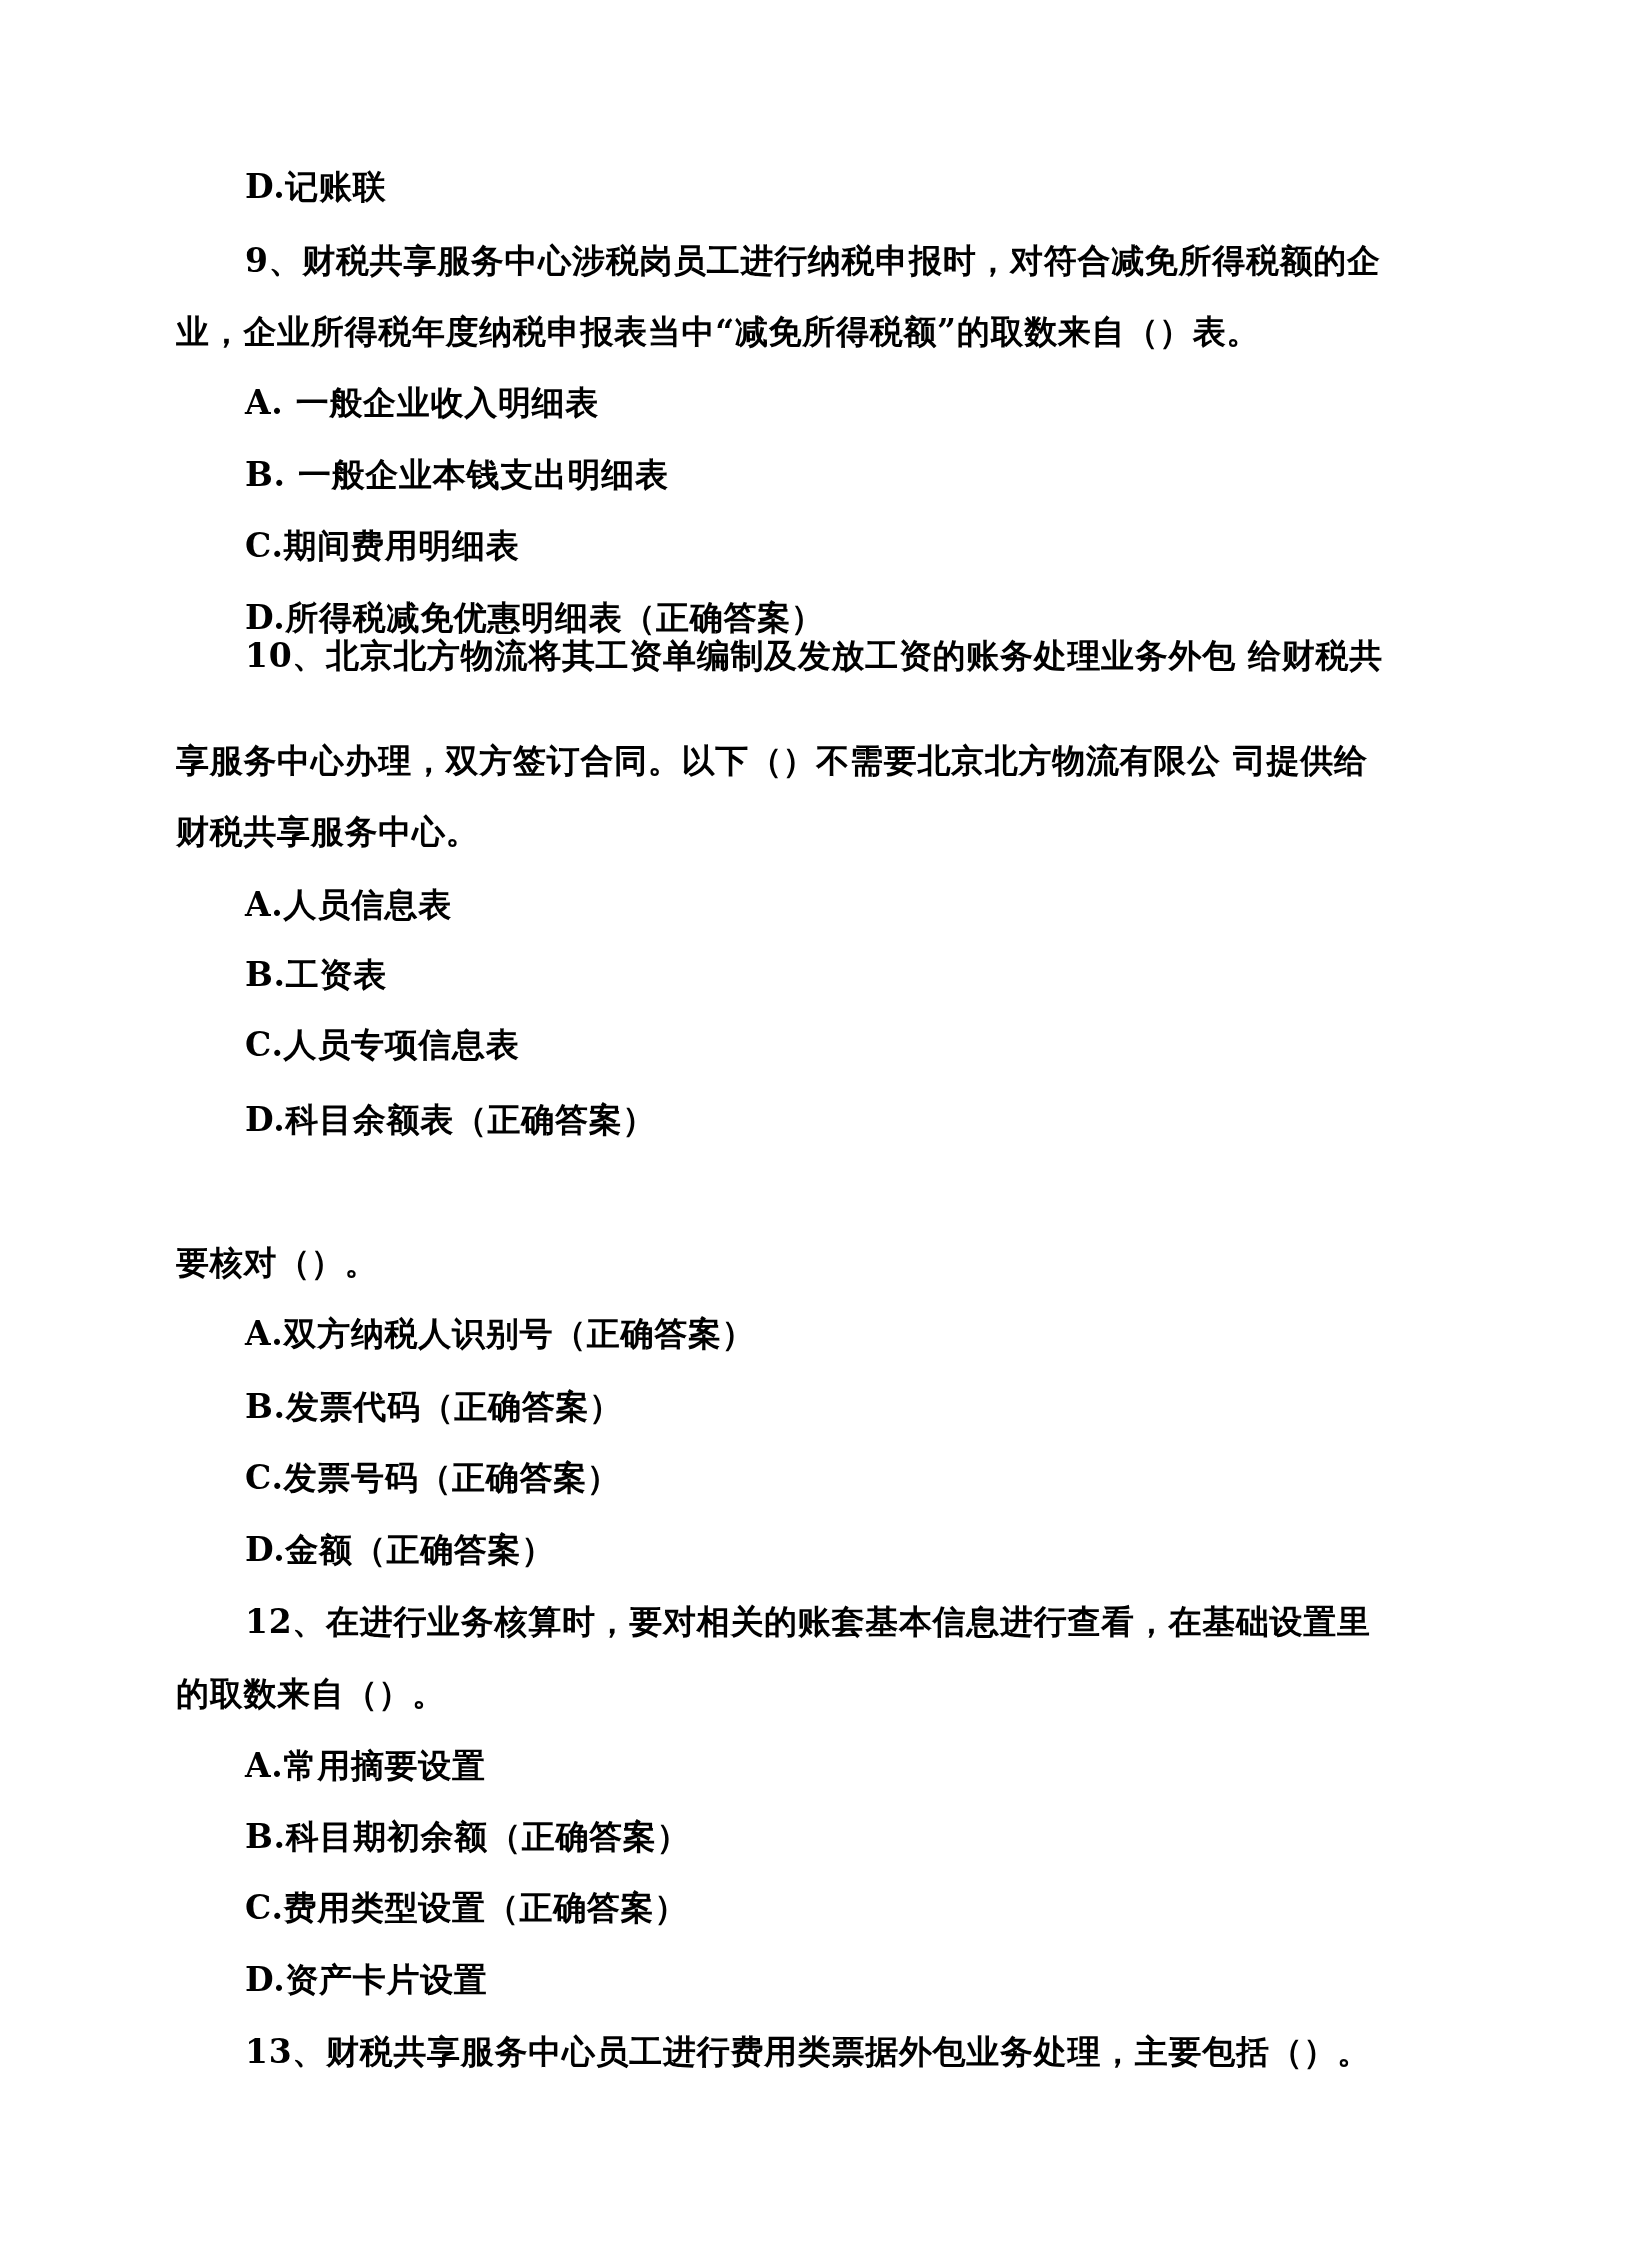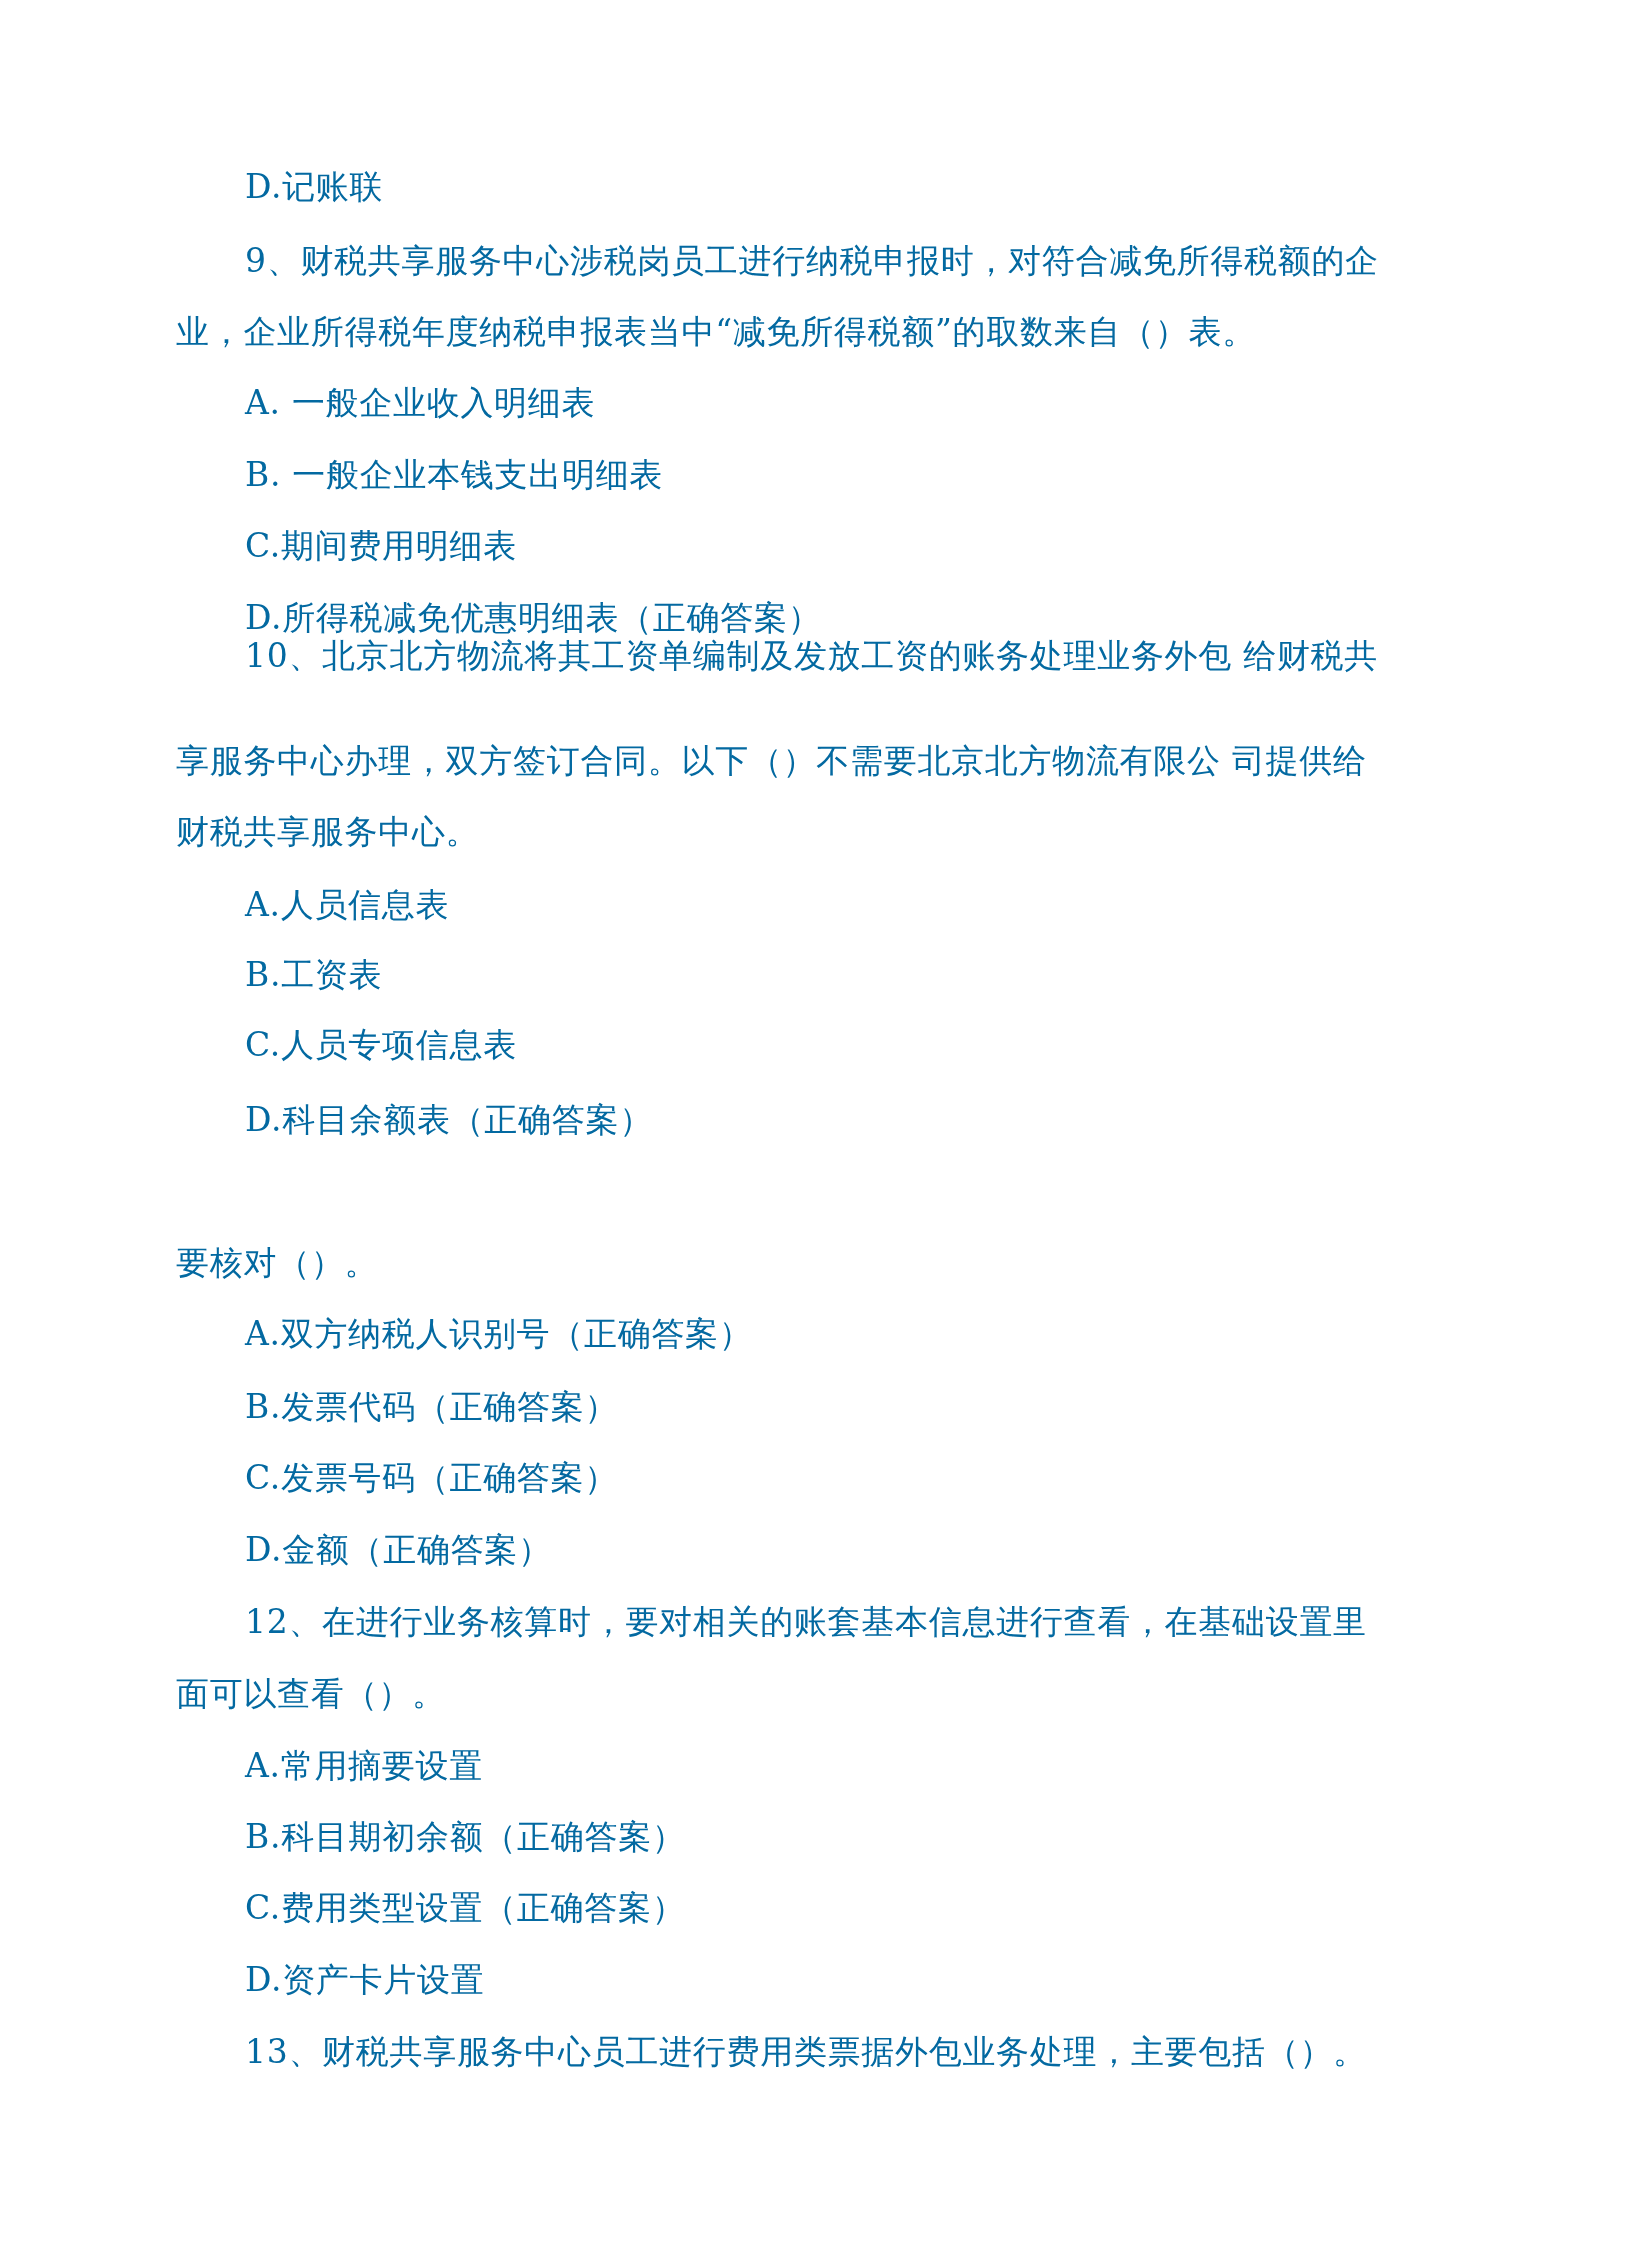--- a/index.html
+++ b/index.html
@@ -3,23 +3,24 @@
 <meta charset="utf-8">
 <style>
   html, body { margin: 0; padding: 0; background: #ffffff; }
   body { width: 1649px; height: 2261px; position: relative; overflow: hidden; }
   .page { position: absolute; left: 0; top: 0; width: 1649px; height: 2261px; background: #ffffff; }
   .line {
     position: absolute;
     font-family: "DejaVu Serif", "Liberation Serif", serif;
     font-size: 33px;
     line-height: 42px;
-    color: #0369a1;
+    color: #000000;
     white-space: nowrap;
     letter-spacing: 0.7px;
+    font-weight: bold;
   }
   .indent { left: 245px; }
   .flush { left: 176px; }
 </style>
 </head>
 <body>
 
 <div class="page">
   <div class="line indent" style="top:166px">D.记账联</div>
   <div class="line indent" style="top:240px">9、财税共享服务中心涉税岗员工进行纳税申报时，对符合减免所得税额的企</div>
@@ -37,21 +38,21 @@
   <div class="line indent" style="top:1024px">C.人员专项信息表</div>
   <div class="line indent" style="top:1099px">D.科目余额表（正确答案）</div>
 
   <div class="line flush" style="top:1242px">要核对（）。</div>
   <div class="line indent" style="top:1313px">A.双方纳税人识别号（正确答案）</div>
   <div class="line indent" style="top:1457px">C.发票号码（正确答案）</div>
   <div class="line indent" style="top:1386px">B.发票代码（正确答案）</div>
   <div class="line indent" style="top:1529px">D.金额（正确答案）</div>
 
   <div class="line indent" style="top:1601px">12、在进行业务核算时，要对相关的账套基本信息进行查看，在基础设置里</div>
-  <div class="line flush" style="top:1673px">面可以查看（）。</div>
+  <div class="line flush" style="top:1673px">的取数来自（）。</div>
   <div class="line indent" style="top:1745px">A.常用摘要设置</div>
   <div class="line indent" style="top:1816px">B.科目期初余额（正确答案）</div>
   <div class="line indent" style="top:1887px">C.费用类型设置（正确答案）</div>
   <div class="line indent" style="top:1959px">D.资产卡片设置</div>
 
   <div class="line indent" style="top:2031px">13、财税共享服务中心员工进行费用类票据外包业务处理，主要包括（）。</div>
 </div>
 
 
 </body></html>

